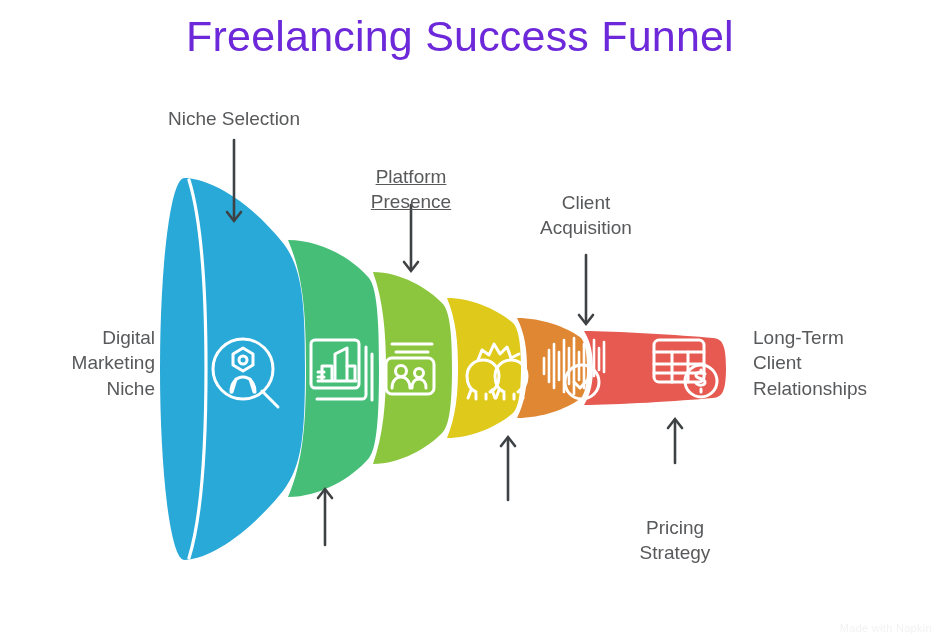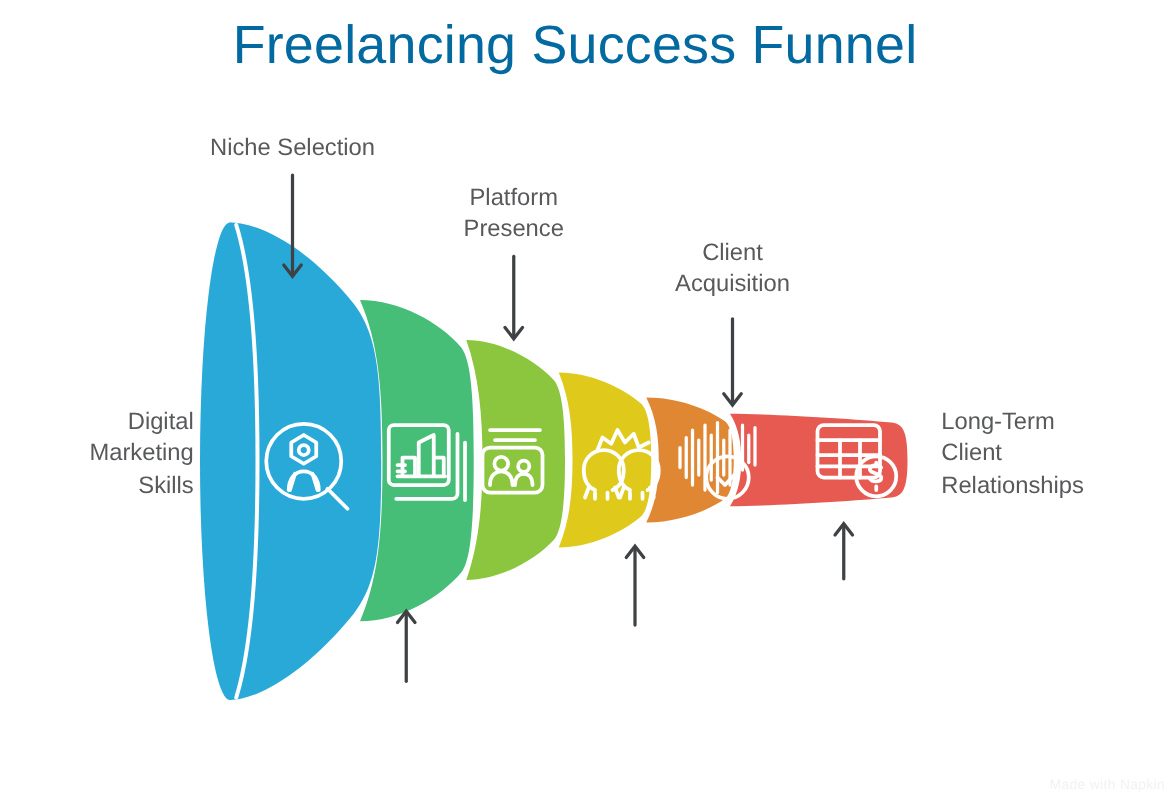--- a/index.html
+++ b/index.html
@@ -10,21 +10,21 @@
     overflow:hidden;
     position:relative;
   }
   #stage{position:relative;width:940px;height:640px;}
 
   .diagram-title{
     position:absolute;left:0;top:12px;width:920px;
     text-align:center;
     font-size:43px;
     font-weight:400;
-    color:#0369a1;
+    color:#6d28d9;
     letter-spacing:0.2px;
     line-height:1.15;
     white-space:nowrap;
   }
 
   .funnel-svg{position:absolute;left:0;top:0;width:940px;height:640px;}
 
   .note{
     position:absolute;
     color:#58595b;
@@ -185,31 +185,33 @@
 
       <g>
         <path d="M675,463 v-43"></path>
         <path d="M668,428 l7,-9 l7,9"></path>
       </g>
     </g>
   </svg>
 
   <div class="note right" style="left:30px;top:325px;width:125px;">Digital
 Marketing
-Skills</div>
+Niche</div>
 
   <div class="note center" style="left:124px;top:106px;width:220px;">Niche Selection</div>
 
 
-  <div class="note center" style="left:331px;top:146px;width:160px;">Platform
+  <div class="note center" style="left:331px;top:164px;width:160px;text-decoration:underline;">Platform
 Presence</div>
 
 
   <div class="note center" style="left:486px;top:190px;width:200px;">Client
 Acquisition</div>
 
+  <div class="note center" style="left:605px;top:515px;width:140px;">Pricing
+Strategy</div>
 
   <div class="note left" style="left:753px;top:325px;width:185px;">Long-Term
 Client
 Relationships</div>
 
   <div class="watermark">Made with Napkin</div>
 </div>
 
 </body></html>

